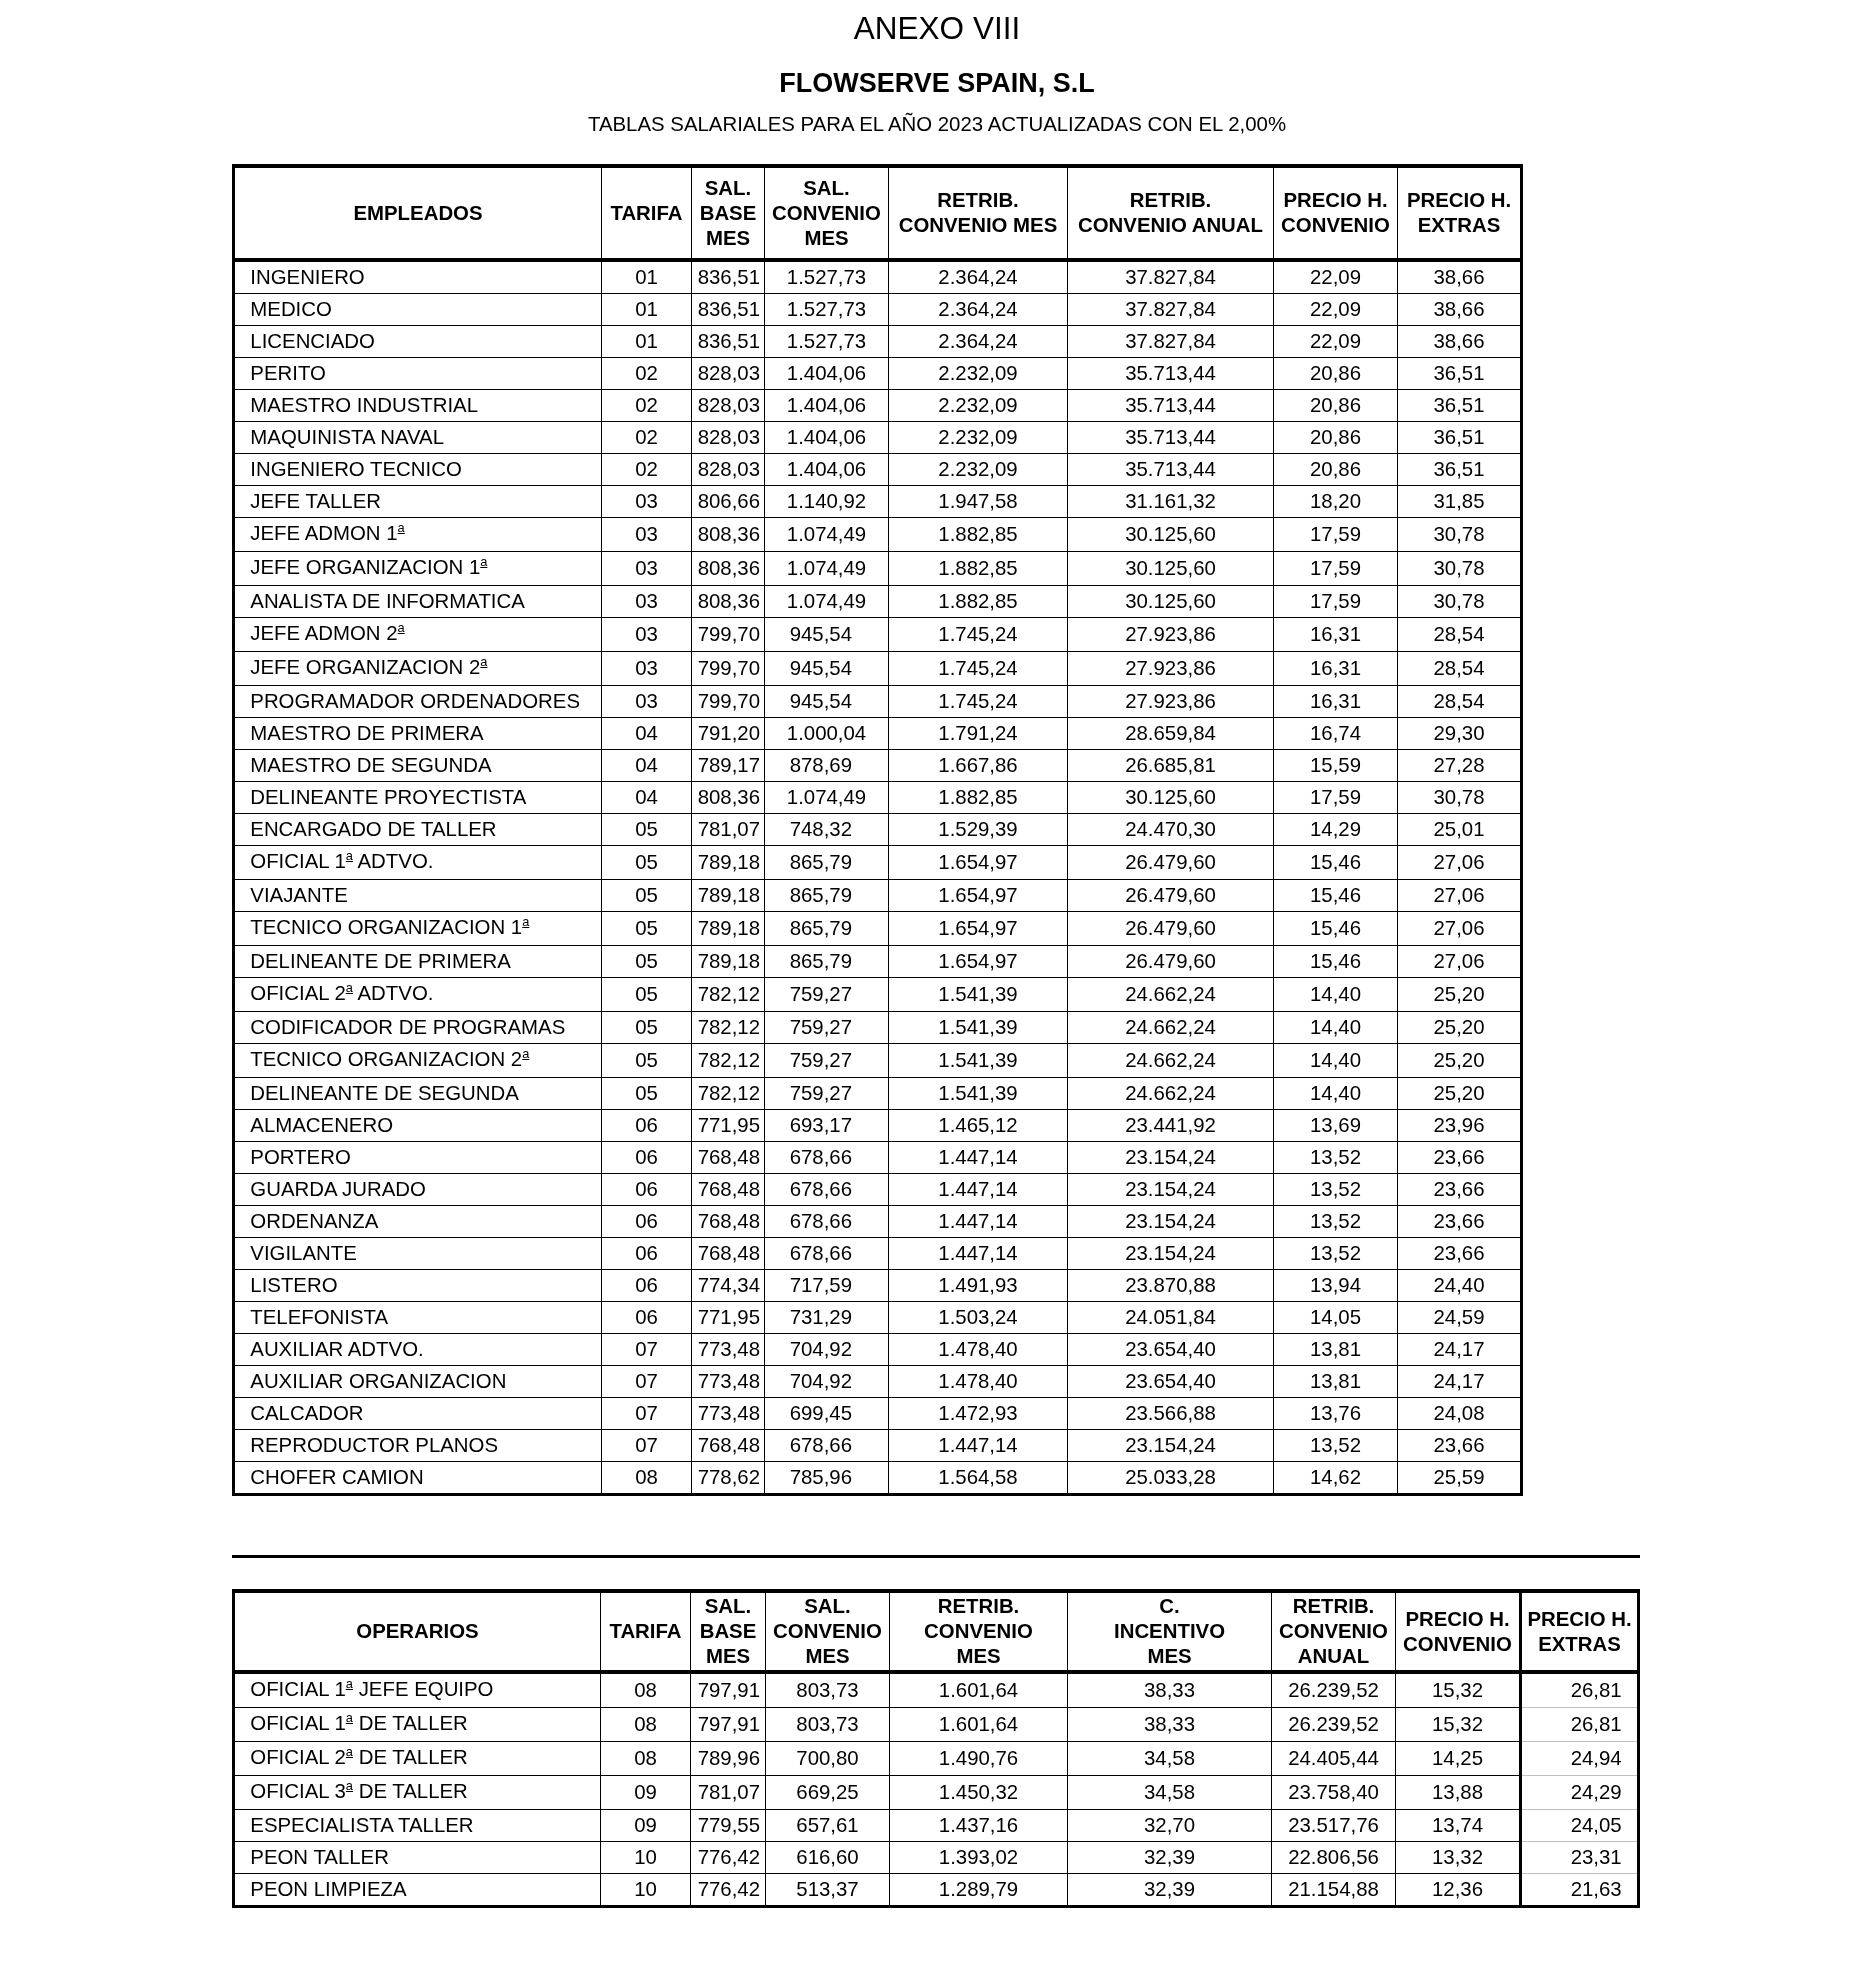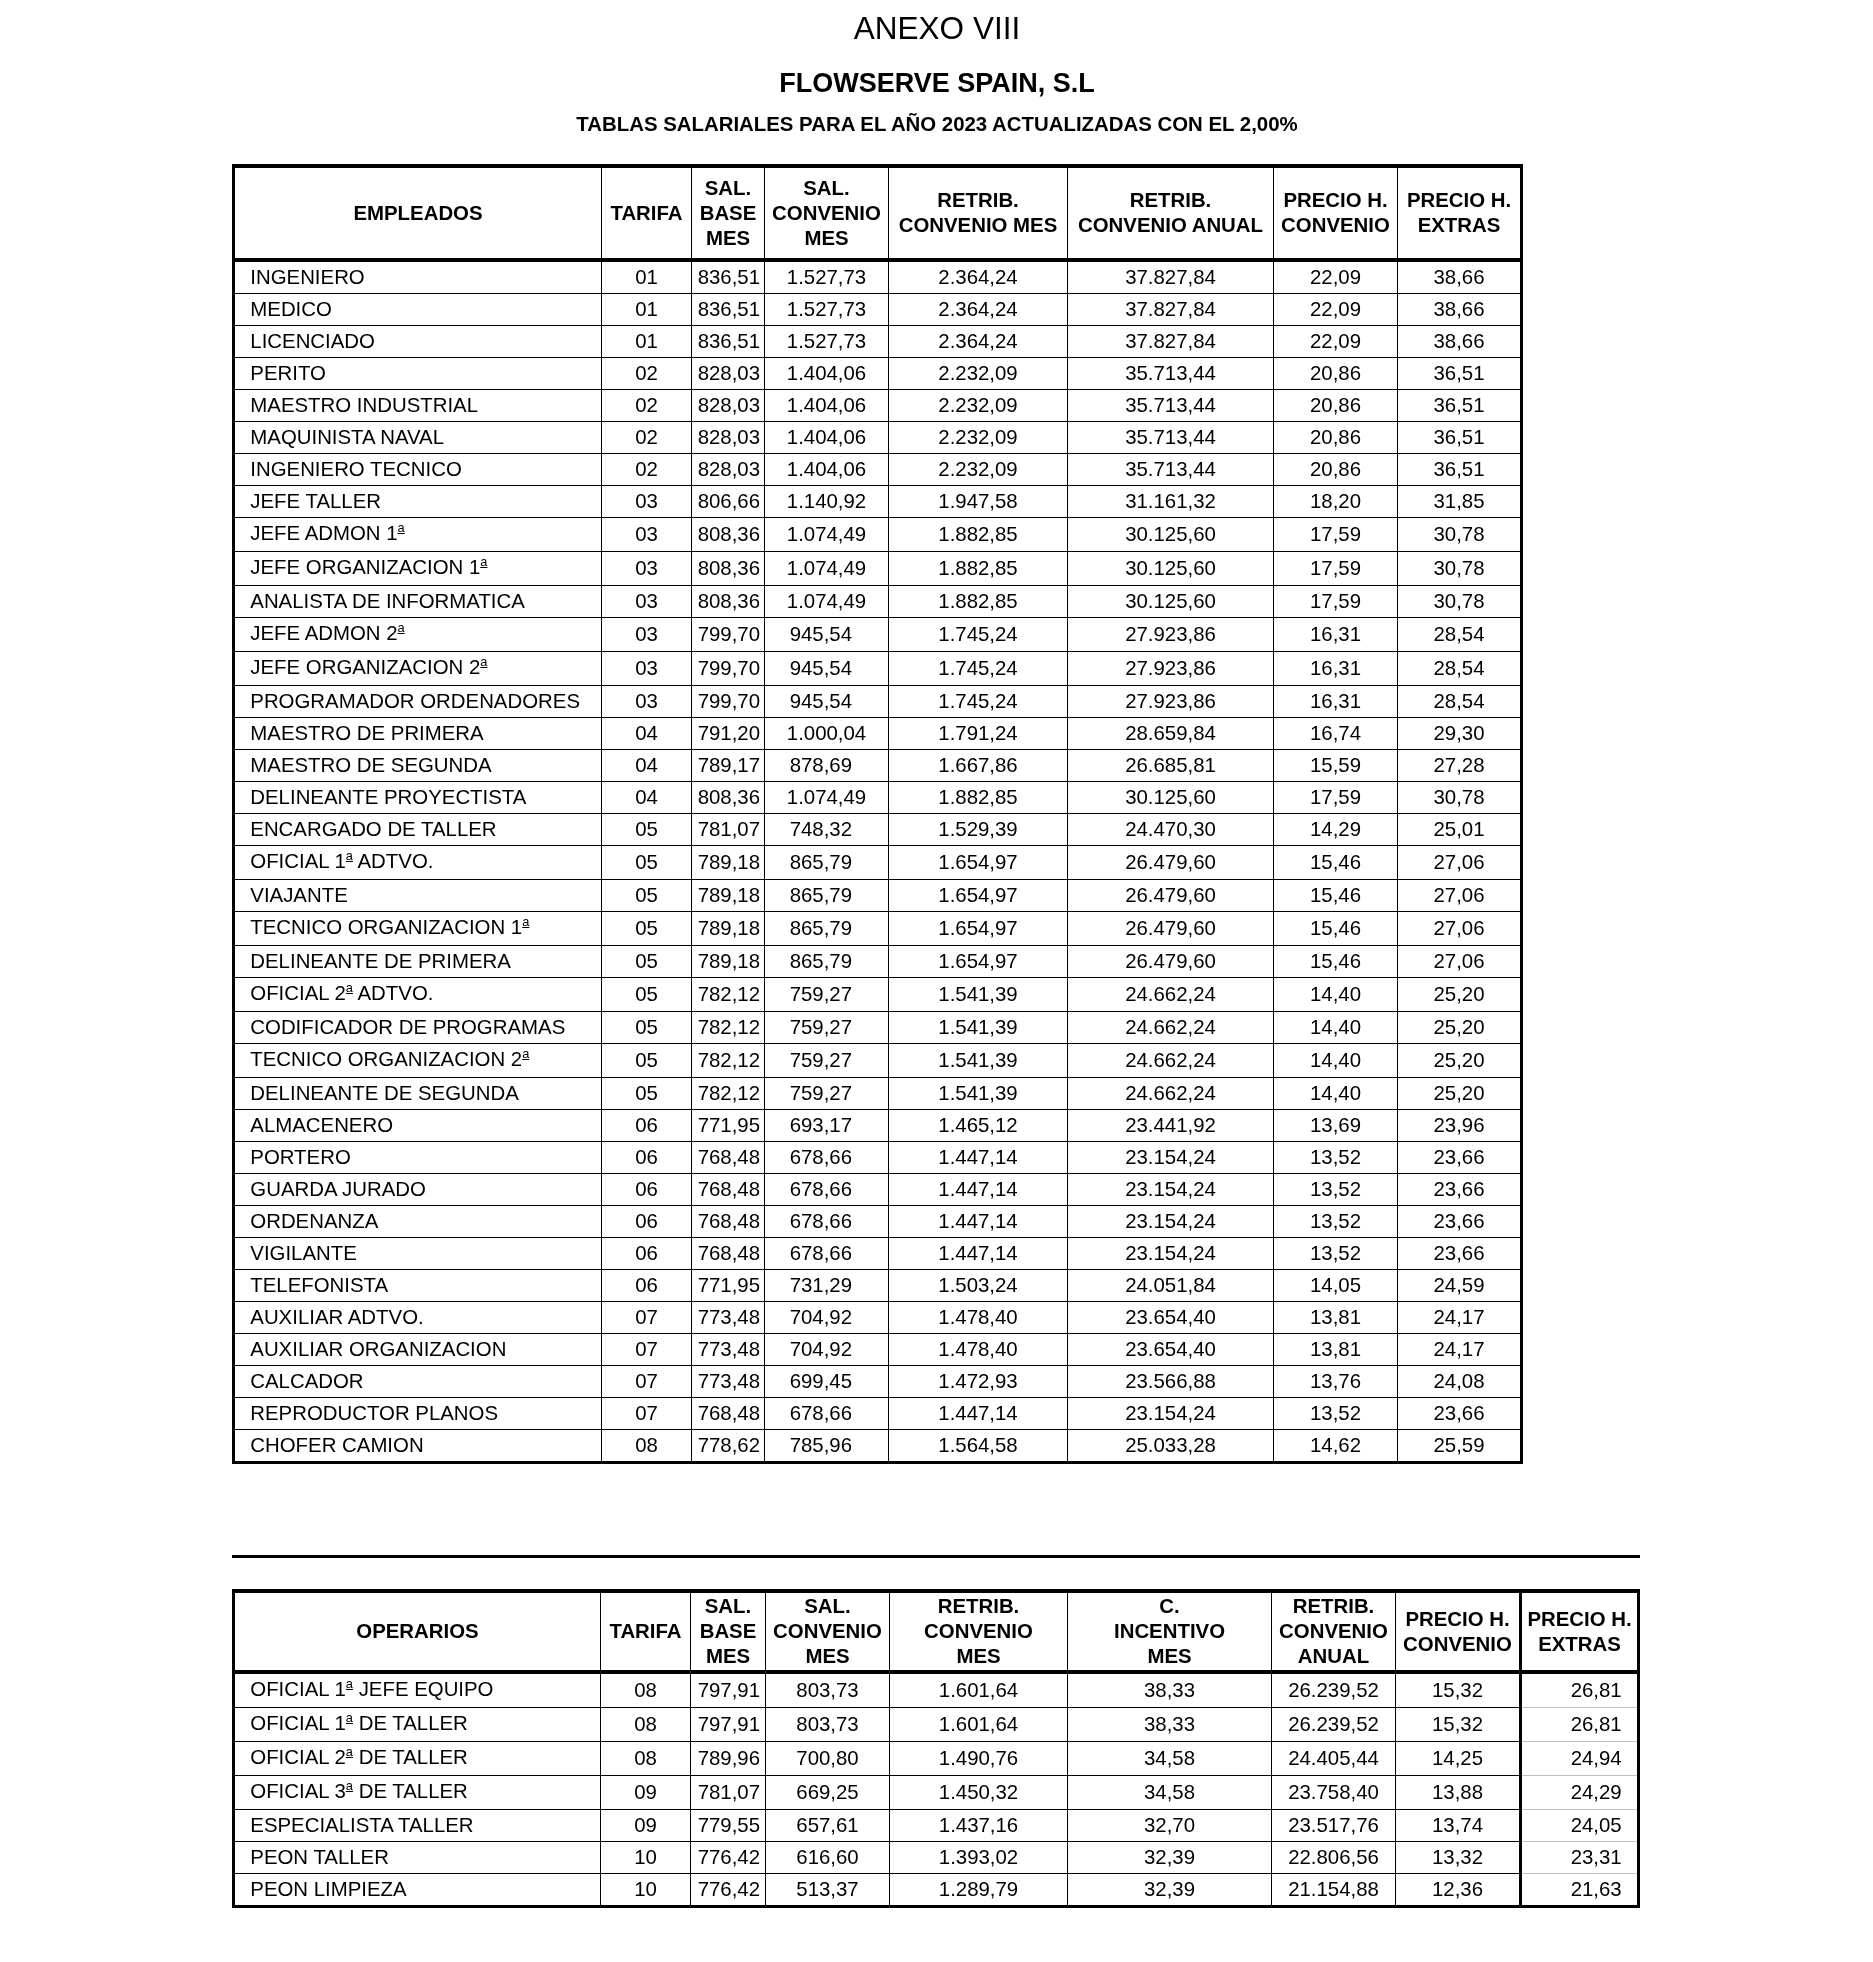--- a/index.html
+++ b/index.html
@@ -1,21 +1,21 @@
 <!DOCTYPE html>
 <html style="font-size:13.6px"><head>
 <meta charset="utf-8">
 <style>
   html, body { margin: 0; padding: 0; background: #ffffff; }
   body { width: 1874px; height: 1963px; position: relative; overflow: hidden;
          font-family: "Liberation Sans", sans-serif; color: #000; }
   .title { position: absolute; left: 0; width: 1874px; text-align: center; white-space: nowrap; }
   .t-main { top: 10.2px; font-size: 31.5px; font-weight: normal; letter-spacing: 0px; }
   .t-company { top: 68px; font-size: 27px; font-weight: bold; }
-  .t-sub { top: 113px; font-size: 20.4px; font-weight: bold; }
+  .t-sub { top: 113px; font-size: 20.4px; font-weight: normal; }
 
   table.grid { position: absolute; border-collapse: collapse; table-layout: fixed; }
   table.grid td, table.grid th {
     border-left: 1.7px solid #000; border-right: 1.7px solid #000;
     border-top: 1.7px solid #000; border-bottom: 1.7px solid #000;
     padding: 0; font-size: 20.4px; white-space: nowrap; overflow: hidden;
   }
   table.grid th { font-weight: bold; line-height: 25px; text-align: center; vertical-align: middle; }
   table.grid thead tr { border-top: 4.3px solid #000; }
   table.grid thead th { border-top: 4.3px solid #000; border-bottom: 4.3px solid #000; }
@@ -373,20 +373,30 @@
       </tr>
       <tr>
         <td class="name">VIGILANTE</td>
         <td>06</td>
         <td class="left-tight">768,48</td>
         <td style="text-align: right; padding-right: 36px;">678,66</td>
         <td>1.447,14</td>
         <td>23.154,24</td>
         <td>13,52</td>
         <td>23,66</td>
+      </tr>
+      <tr>
+        <td class="name">LISTERO</td>
+        <td>06</td>
+        <td class="left-tight">774,34</td>
+        <td style="text-align: right; padding-right: 36px;">717,59</td>
+        <td>1.491,93</td>
+        <td>23.870,88</td>
+        <td>13,94</td>
+        <td>24,40</td>
       </tr>
       <tr>
         <td class="name">TELEFONISTA</td>
         <td>06</td>
         <td class="left-tight">771,95</td>
         <td style="text-align: right; padding-right: 36px;">731,29</td>
         <td>1.503,24</td>
         <td>24.051,84</td>
         <td>14,05</td>
         <td>24,59</td>

